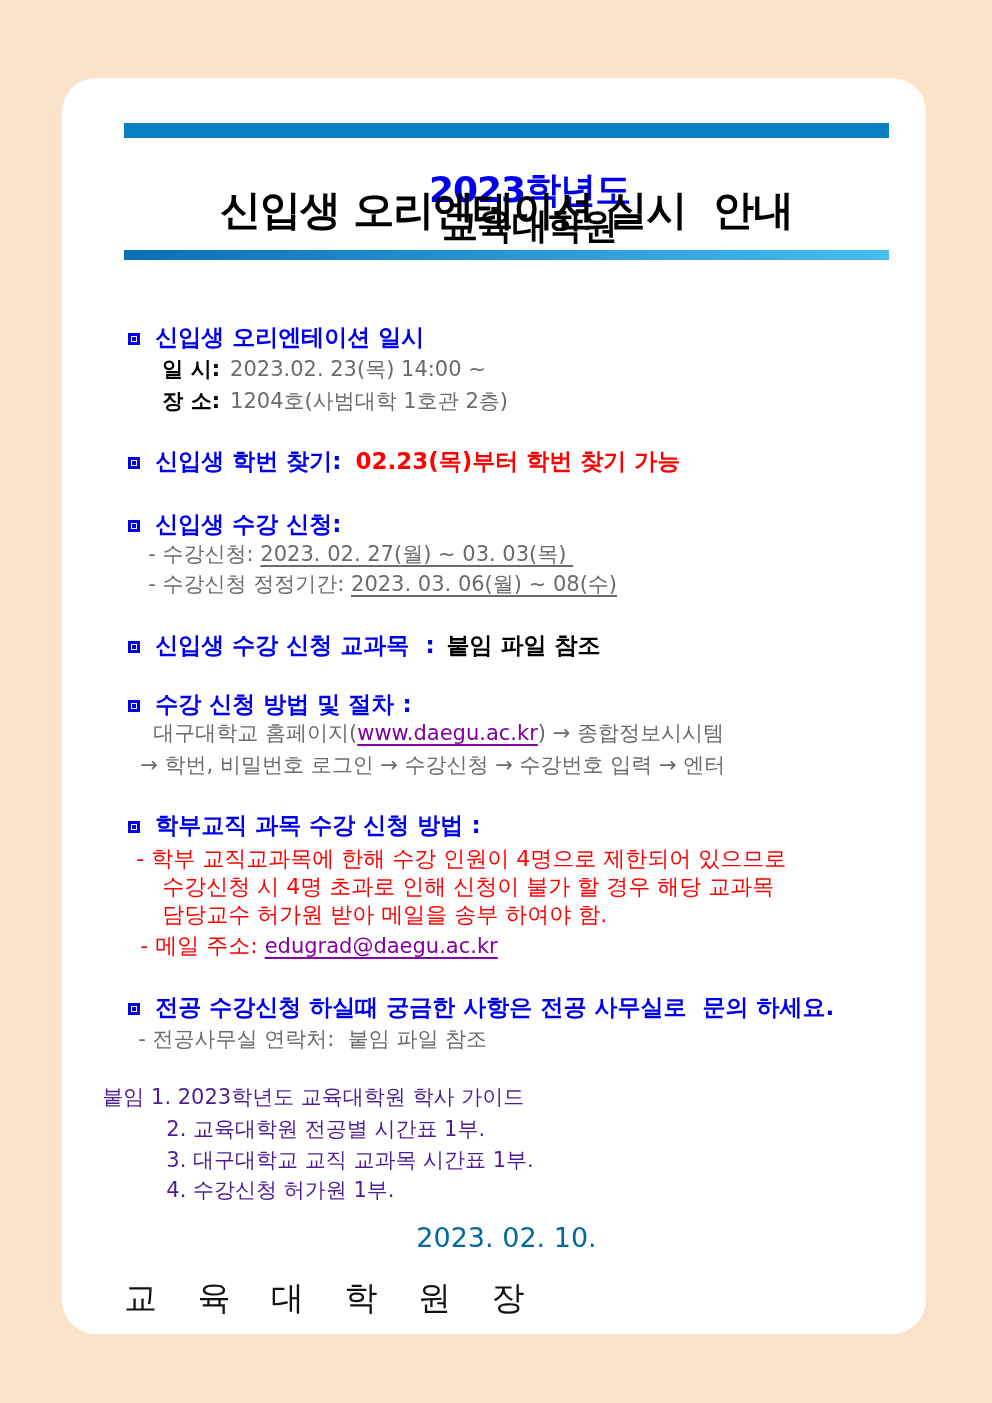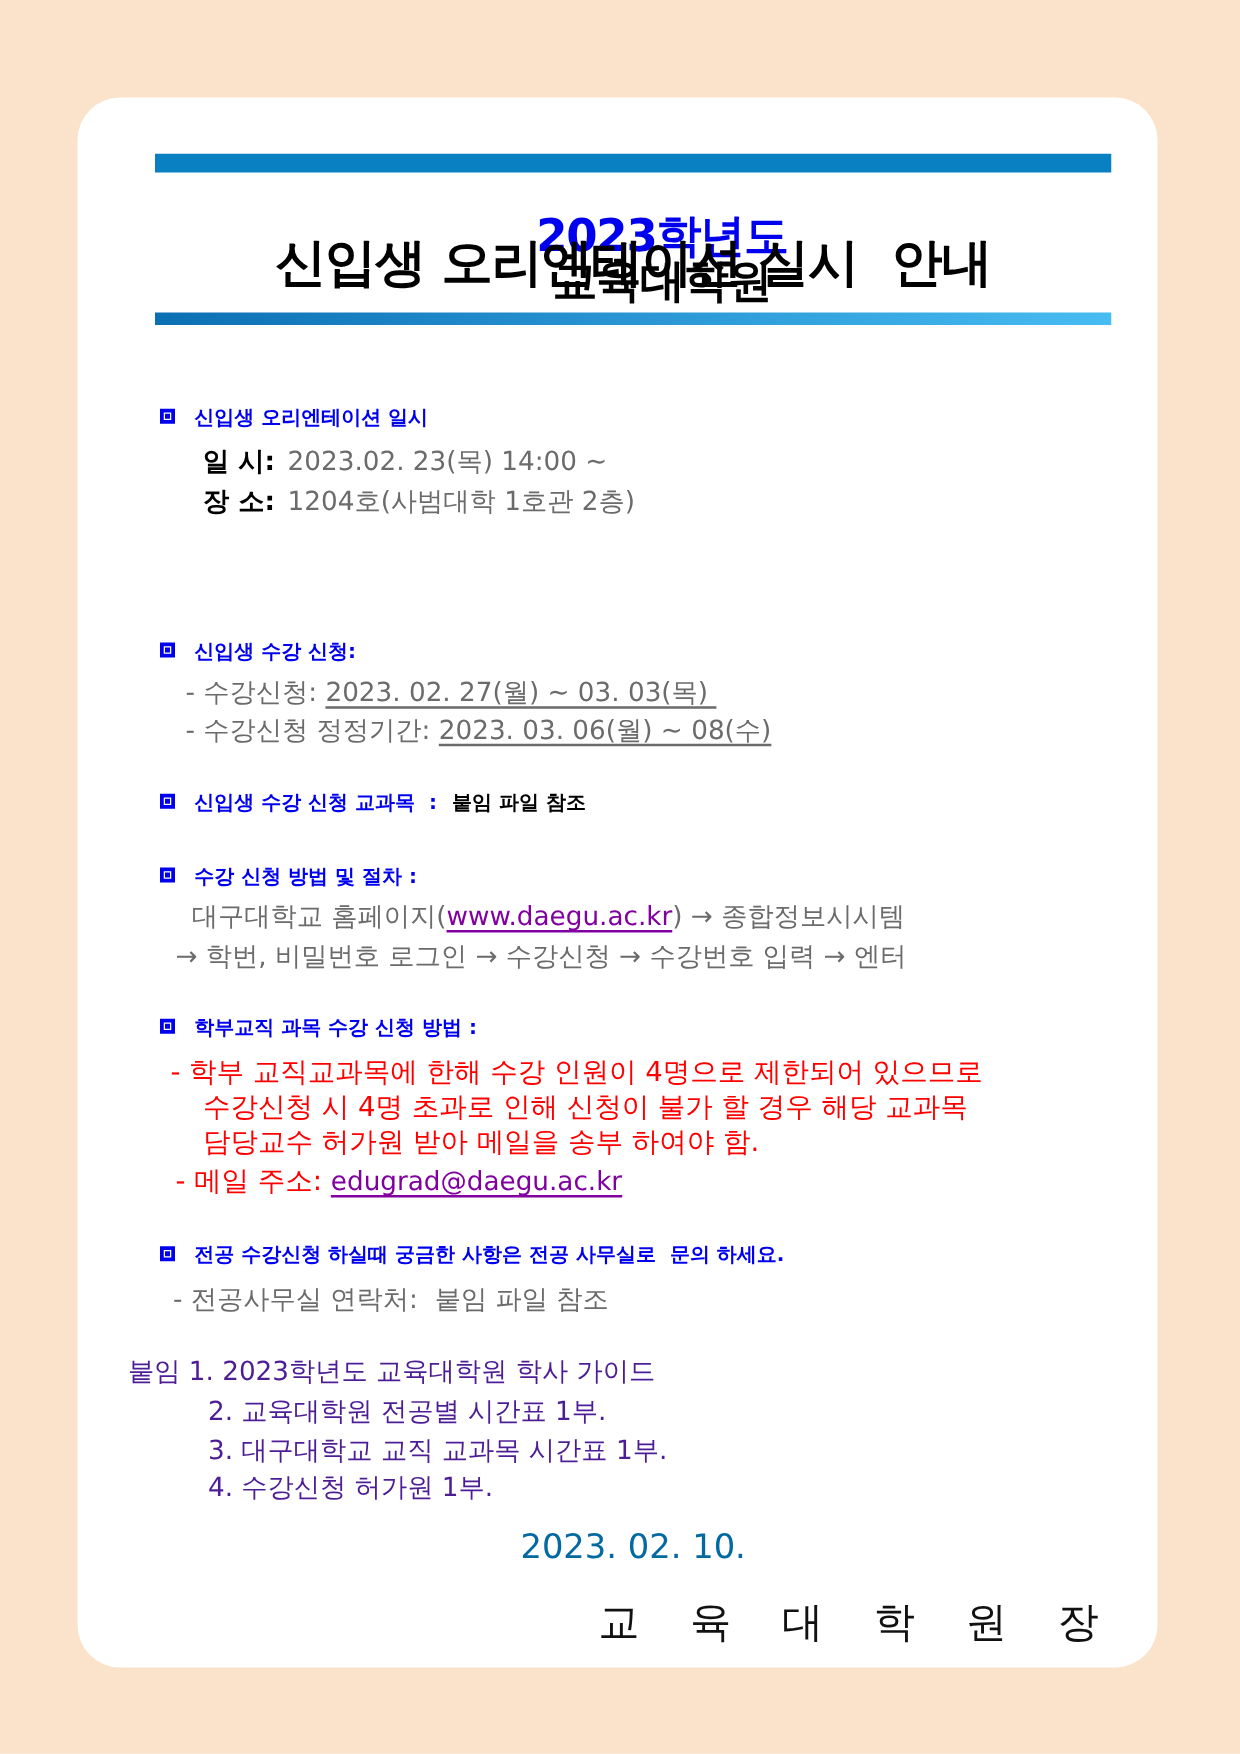--- a/index.html
+++ b/index.html
@@ -20,33 +20,33 @@
   .bar-bottom { position:absolute; left:62px; top:172px; width:765px; height:10px;
                 background: linear-gradient(90deg, var(--bar_grad_from,#0B6FB4), var(--bar_grad_to,#47BCF2)); }
   .title1 { left:62px; top:58px;  width:765px; text-align:center; font-size:36px; font-weight:800; letter-spacing:-1px; }
   .title1 .yr  { color: var(--heading_blue,#0000EE); text-align: right; }
   .title1 .org { color: var(--text_black,#000); }
   .title2 { left:62px; top:112px; width:765px; text-align:center; font-size:41px; font-weight:800; letter-spacing:-1px; color:var(--text_black,#000); }
   
   .bullet { display:inline-block; width:12px; height:12px; border:3px solid var(--heading_blue,#0000EE);
             background:#fff; position:relative; margin-right:15px; vertical-align:0px; }
   .bullet::after { content:""; position:absolute; inset:1px; background:var(--heading_blue,#0000EE); }
-  .heading { font-size:16px; font-weight:bold; color:var(--heading_blue,#0000EE); }
+  .heading { font-size:23px; font-weight:bold; color:var(--heading_blue,#0000EE); }
   .hval-red   { color:var(--alert_red,#FF0000); margin-left:14px; }
   .hval-black { color:var(--text_black,#000); margin-left:12px; }
   
   .lbl  { font-size:21px; font-weight:bold; color:var(--text_black,#000); }
   .val  { font-size:21px; color:var(--body_gray,#6B6B6B); }
   .uval { text-decoration:underline; text-underline-offset:4px; }
   .gray { font-size:21px; color:var(--body_gray,#6B6B6B); }
   .red  { font-size:22px; color:var(--alert_red,#FF0000); }
   .link { font-size:21px; color:var(--link_purple,#8000A0); text-decoration:underline; text-underline-offset:4px; cursor:pointer; }
   .att  { font-size:21px; color:#4c1d95; }
   .fdate   { left:62px; top:1146px; width:765px; text-align:center; font-size:27px; color:#0369a1; }
-  .fsigner { left:62px; top:1203px; width:765px; text-align:right; font-size:33px; color:#111; letter-spacing:10px; word-spacing:10px; }
+  .fsigner { left:62px; top:1203px; width:765px; text-align:left; font-size:33px; color:#111; letter-spacing:10px; word-spacing:10px; }
 </style>
 </head>
 <body>
 
 <div class="card">
 
   <div class="bar-top"></div>
   <div class="line title1">
     <span class="yr">2023학년도</span>
     <span class="org">교육대학원</span>
@@ -57,20 +57,23 @@
   <div class="line" style="left:46px; top:232px;">
     <span class="bullet"></span><span class="heading">신입생 오리엔테이션 일시</span>
   </div>
   <div class="line" style="left:80px; top:265px;">
     <span class="lbl">일 시:</span><span class="val" style="margin-left:10px;">2023.02. 23(목) 14:00 ~</span>
   </div>
   <div class="line" style="left:80px; top:297px;">
     <span class="lbl">장 소:</span><span class="val" style="margin-left:10px;">1204호(사범대학 1호관 2층)</span>
   </div>
 
+  <div class="line" style="left:46px; top:356px;">
+    <span class="bullet"></span><span class="heading">신입생 학번 찾기:</span><span class="heading hval-red">02.23(목)부터 학번 찾기 가능</span>
+  </div>
 
   <div class="line" style="left:46px; top:419px;">
     <span class="bullet"></span><span class="heading">신입생 수강 신청:</span>
   </div>
   <div class="line" style="left:66px; top:450px;">
     <span class="gray">- 수강신청: </span><span class="val uval">2023. 02. 27(월) ~ 03. 03(목) </span>
   </div>
   <div class="line" style="left:66px; top:480px;">
     <span class="gray">- 수강신청 정정기간: </span><span class="val uval">2023. 03. 06(월) ~ 08(수)</span>
   </div>

